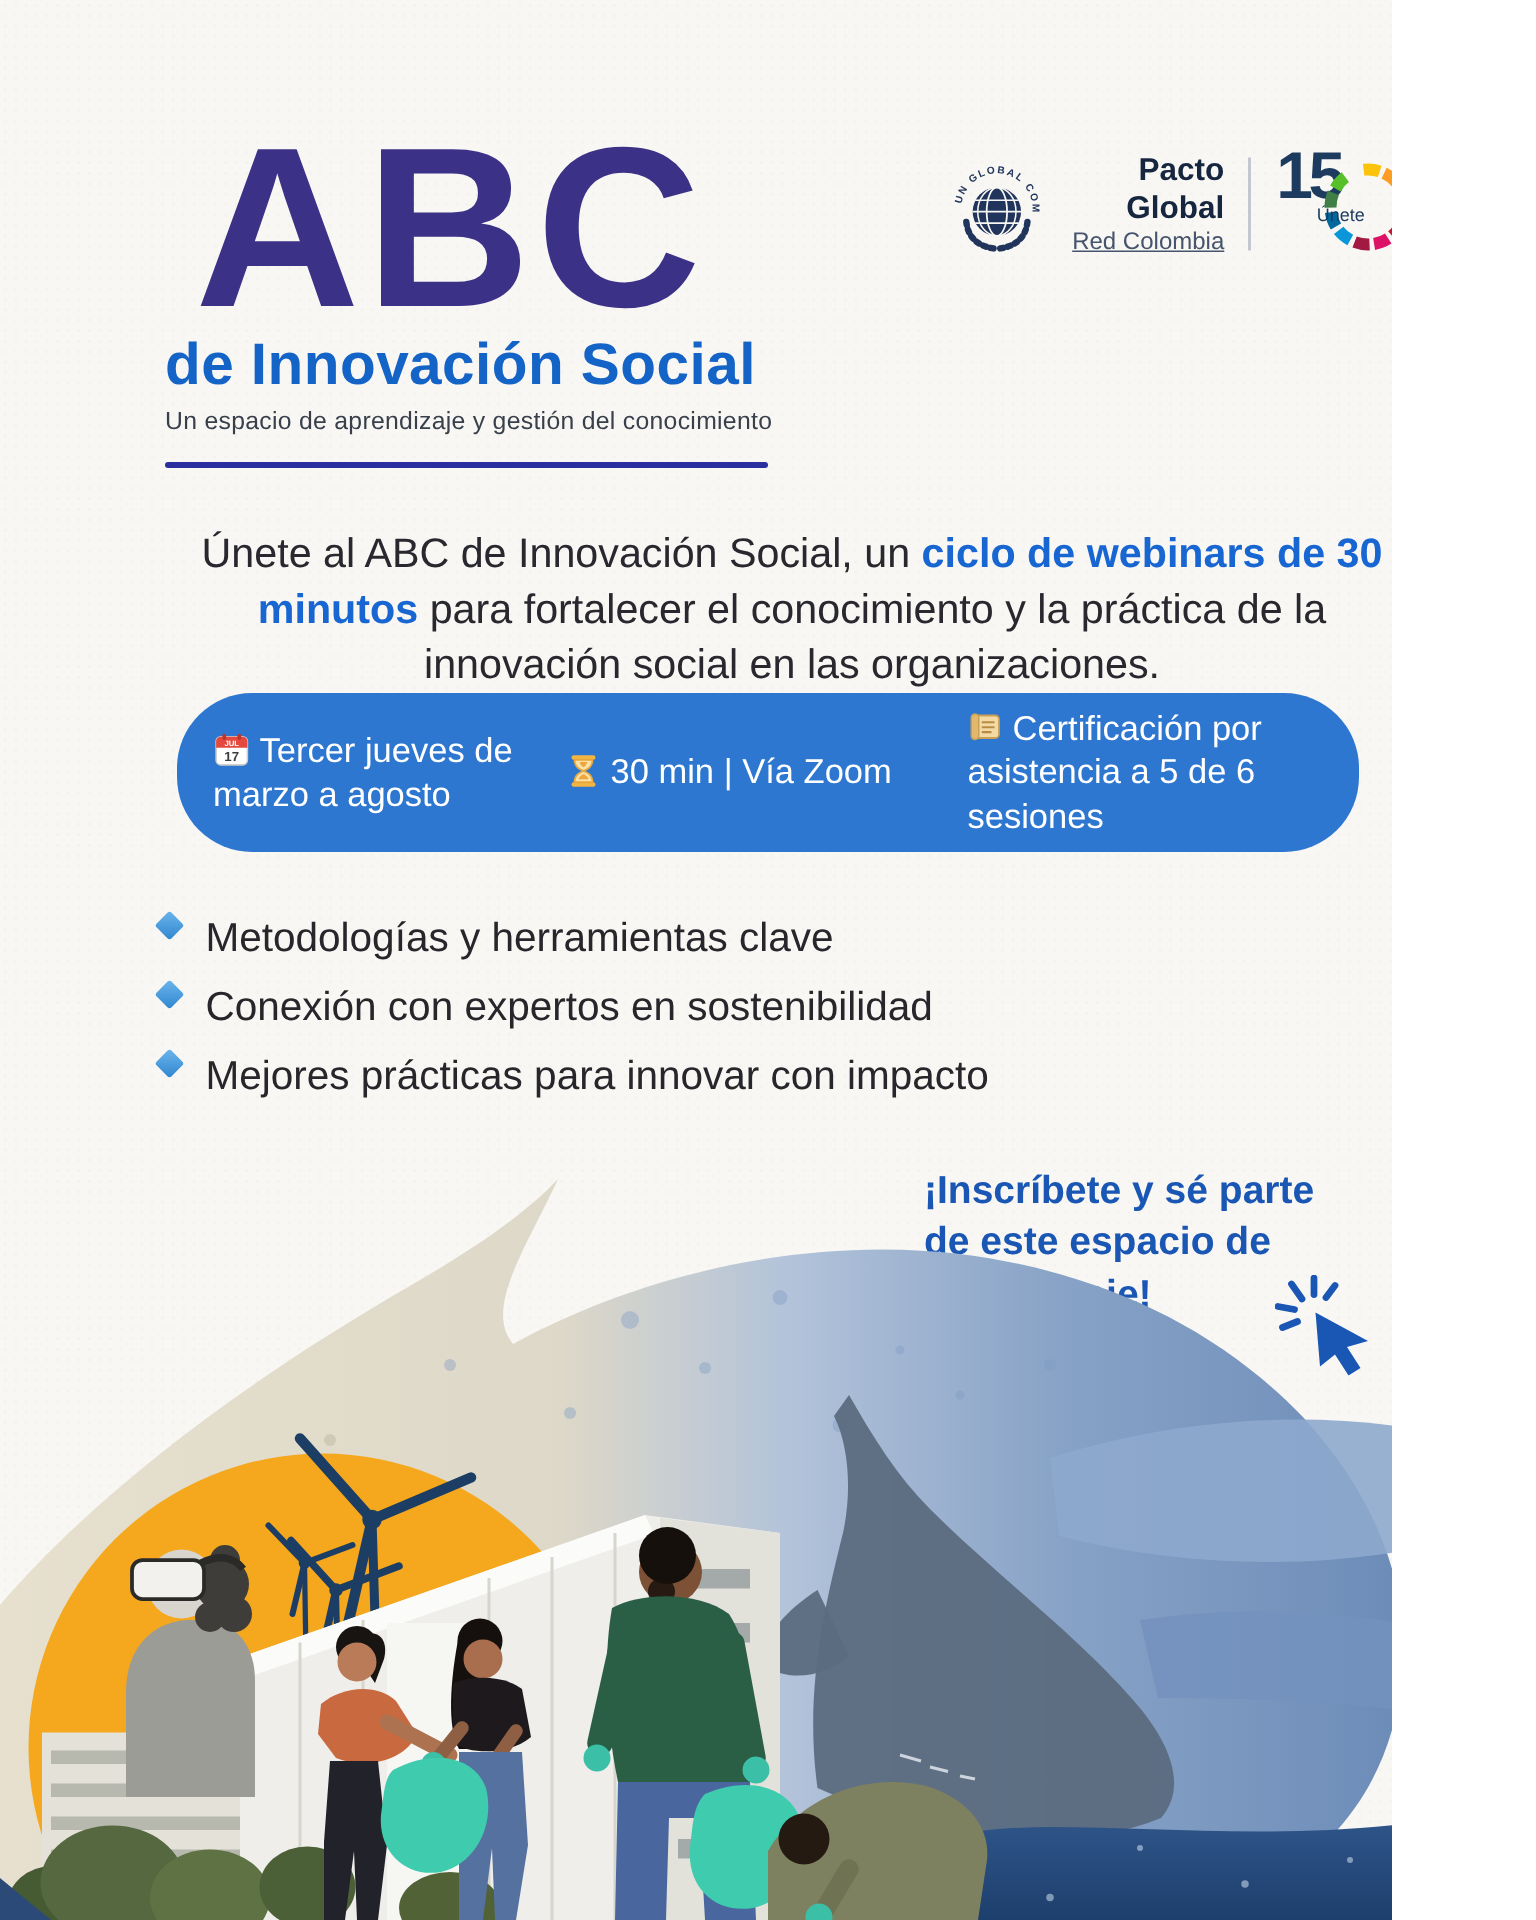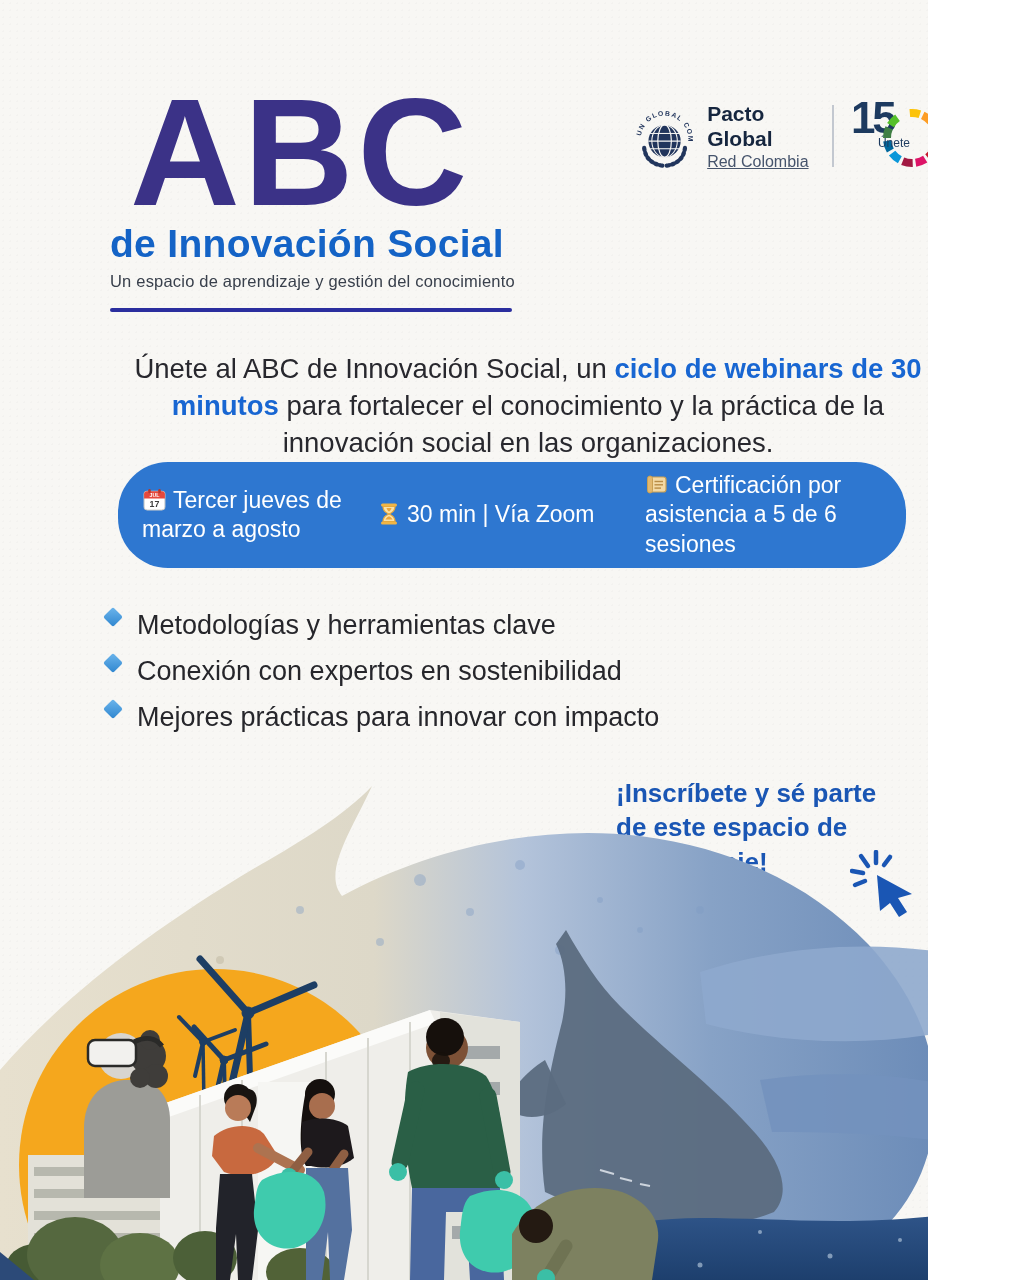--- a/index.html
+++ b/index.html
@@ -13,21 +13,21 @@
   }
   
   .title-block{position:absolute;left:110px;top:86px;width:420px;}
   .big-title{margin:0 0 0 20px;font-size:152px;line-height:0.88;font-weight:700;
     color:#3b3287;letter-spacing:4px;}
   .sub-title{margin:4px 0 0;font-size:39px;line-height:1.0;font-weight:700;color:#1463c6;letter-spacing:0.3px;}
   .tagline{margin:9px 0 16px;font-size:16.5px;line-height:1.2;color:#39404c;letter-spacing:0.2px;}
   .title-underline{width:402px;height:4px;background:#2b2e9e;margin-top:8px;border-radius:2px;}
   
   .logo-block{position:absolute;left:634px;top:96px;display:flex;align-items:center;}
-  .logo-text{margin-left:12px;}
+  .logo-text{margin-left:12px;text-align:right;}
   .logo-text .org-name{font-size:21px;font-weight:700;color:#16263f;line-height:1.2;}
   .logo-text .org-region{font-size:16px;color:#46546c;line-height:1.2;text-decoration:underline;}
   .logo-divider{width:2px;height:62px;background:#c3c8d0;margin:0 16px;}
   .anniversary{position:relative;width:92px;height:80px;}
   .anniv-num{position:absolute;left:1px;top:0;font-size:44px;font-weight:700;color:#1d3a5f;letter-spacing:-3px;line-height:1;}
   .anniv-arc{position:absolute;left:24px;top:-2px;}
   .anniv-label{position:absolute;left:28px;top:40px;font-size:12px;color:#1d3a5f;}
   
   .intro{position:absolute;left:94px;top:334px;width:836px;margin:16px;text-align:center;
     font-size:27.5px;line-height:1.35;color:#28282e;font-weight:500;}

